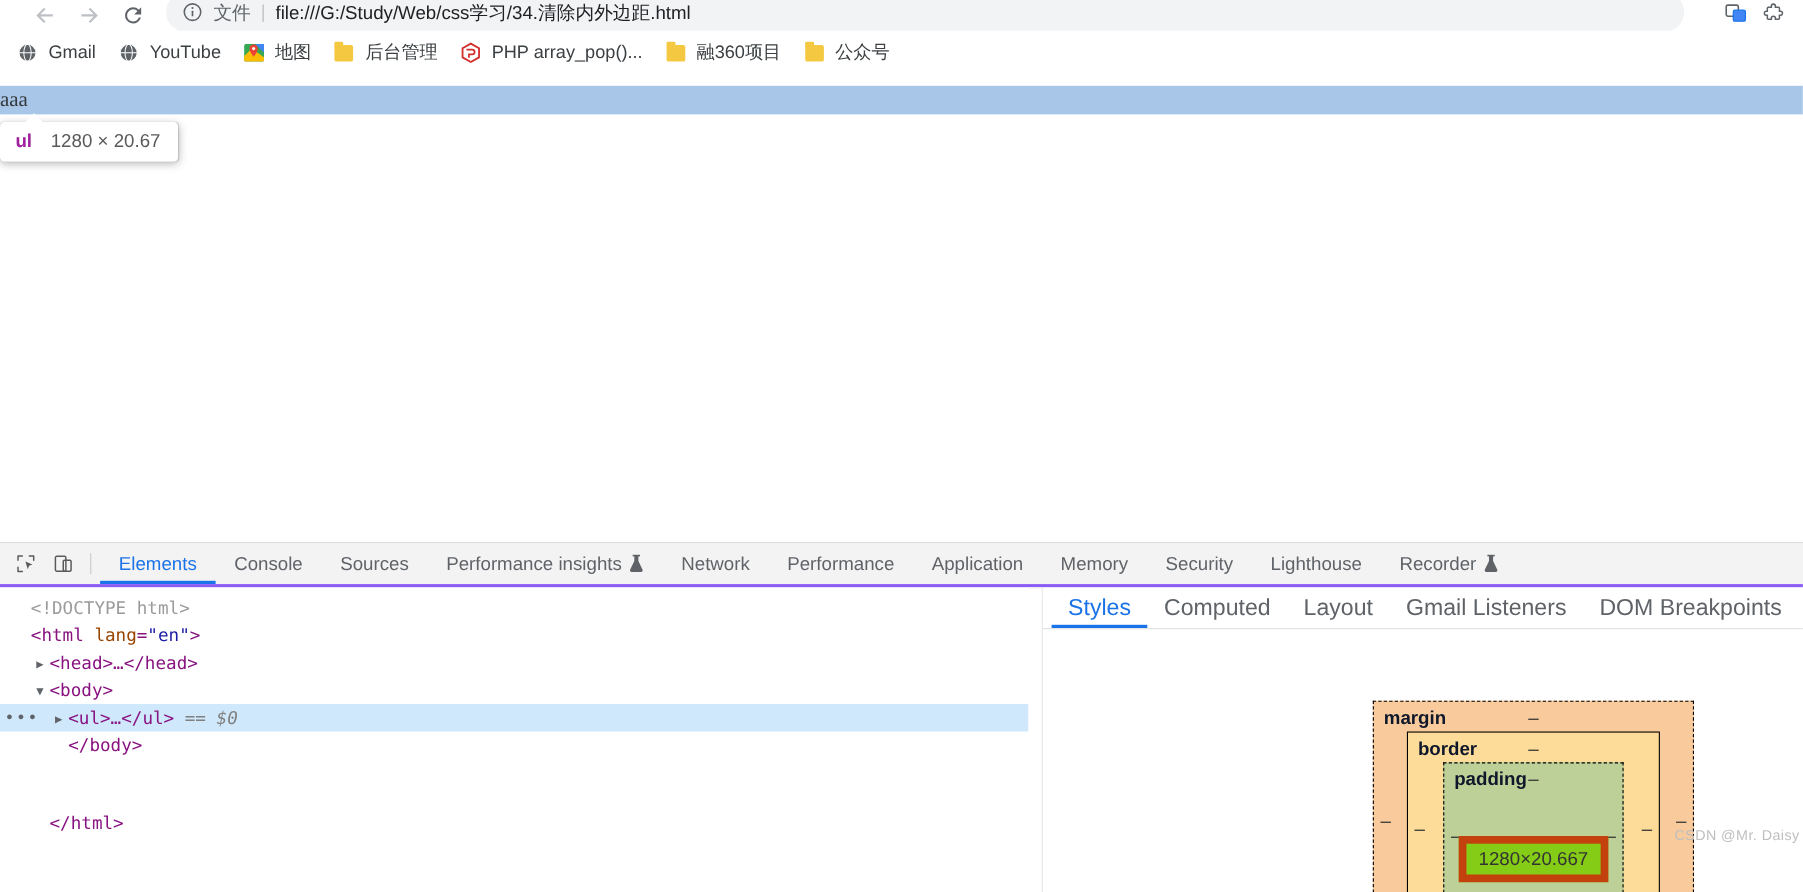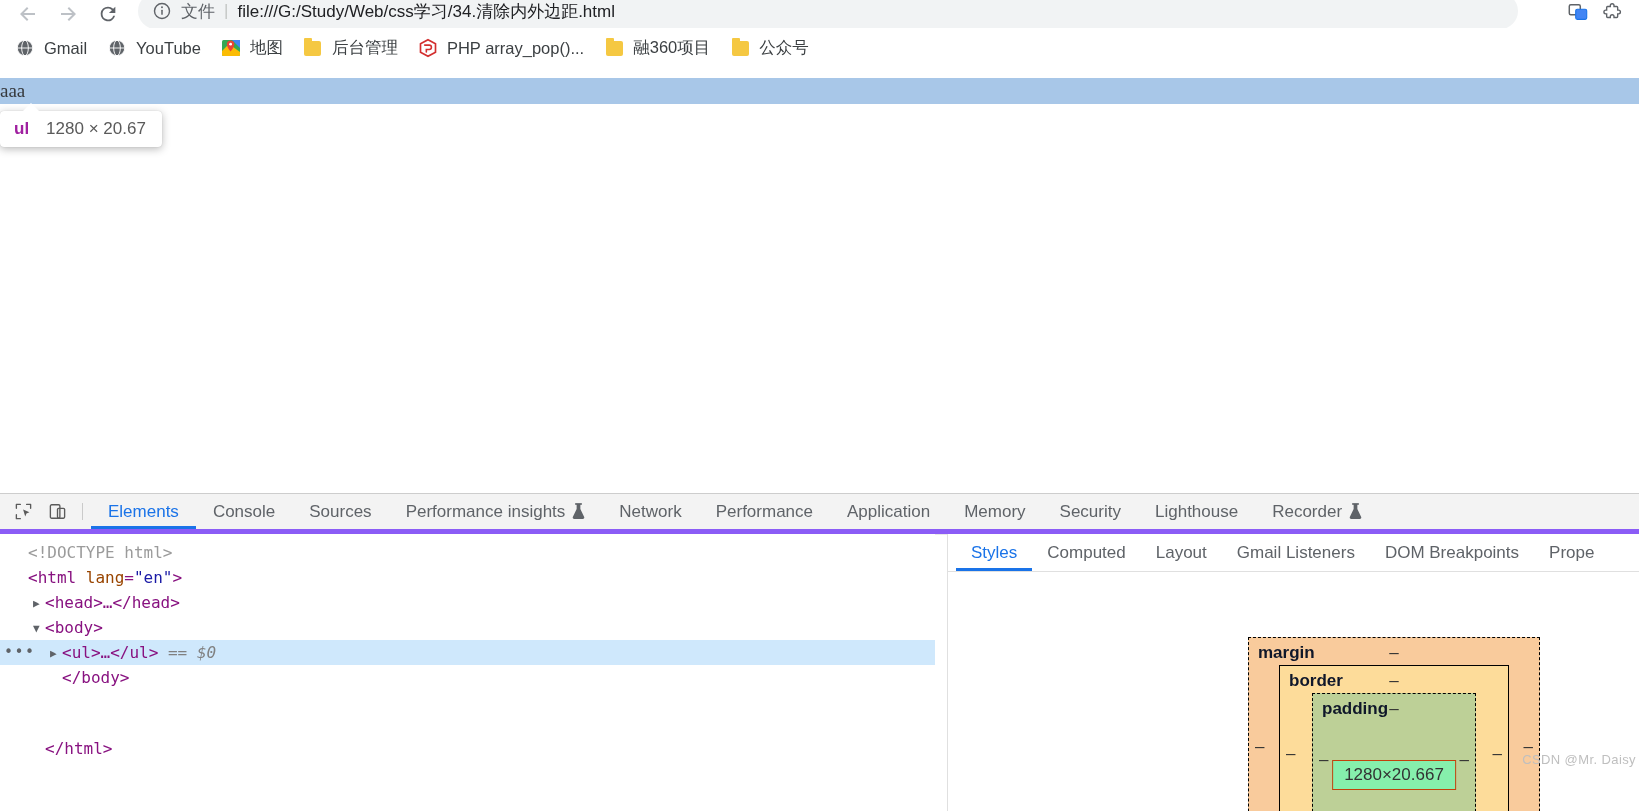--- a/index.html
+++ b/index.html
@@ -19,21 +19,21 @@
     width: 1639px;
     background: #ffffff;
   }
 
   
   .omnibox-row {
     position: relative;
     height: 28px;
     display: flex;
     align-items: center;
-    padding-left: 8px;
+    padding-left: 21px;
     overflow: hidden;
   }
   .nav-btn {
     width: 40px; height: 28px;
     display: flex; align-items: center; justify-content: center;
     color: #5f6368;
     flex: 0 0 auto;
   }
   .nav-btn svg { display: block; }
   .nav-btn.disabled { color: #bdc1c6; }
@@ -192,21 +192,21 @@
     width: 1639px;
     height: 318px;
     background: #ffffff;
     border-top: 1px solid #cdcdcd;
     display: flex;
     flex-direction: column;
   }
   .dt-toolbar {
     height: 40px;
     background: #f3f3f3;
-    border-bottom: 5px solid #8b5cf6;
+    border-bottom: 3px solid #8b5cf6;
     display: flex;
     align-items: stretch;
     padding-left: 6px;
     overflow: hidden;
     white-space: nowrap;
   }
   .dt-tool-btn {
     width: 34px;
     display: flex; align-items: center; justify-content: center;
     color: #5a5a5a;
@@ -324,21 +324,21 @@
     align-items: stretch;
     padding-left: 8px;
     overflow: hidden;
     white-space: nowrap;
     flex: 0 0 38px;
   }
   .st-tab {
     display: flex;
     align-items: center;
     padding: 0 15px;
-    font-size: 17px;
+    font-size: 21px;
     color: #5f6368;
     position: relative;
     flex: 0 0 auto;
   }
   .st-tab.active { color: #1a73e8; }
   .st-tab.active::after {
     content: "";
     position: absolute;
     left: 0; right: 0; bottom: 0;
     height: 3px;
@@ -371,22 +371,22 @@
     left: 32px; top: 27px;
     right: 32px; bottom: 14px;
     background: #bdd097;
     border: 1px dashed #000000;
   }
   .bm-content {
     position: absolute;
     left: 50%;
     transform: translateX(-50%);
     top: 66px;
-    background: #86efac;
-    border: 1px solid #c2410c;
+    background: #84cc16;
+    border: 7px solid #c2410c;
     padding: 4px 11px;
     font-size: 17px;
     color: #333;
     white-space: nowrap;
   }
   .bm-label {
     position: absolute;
     left: 9px; top: 5px;
     font-size: 17px;
     color: #0f172a;

